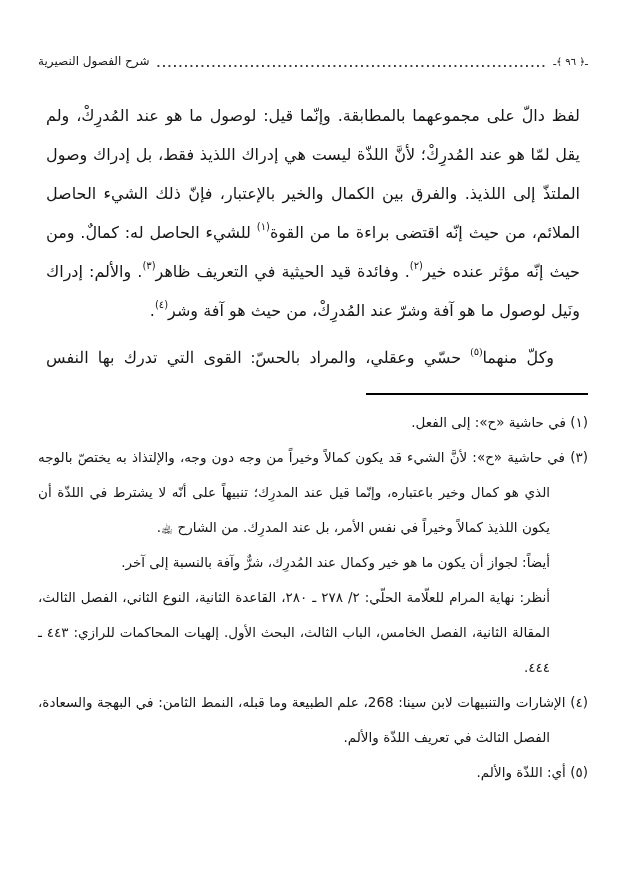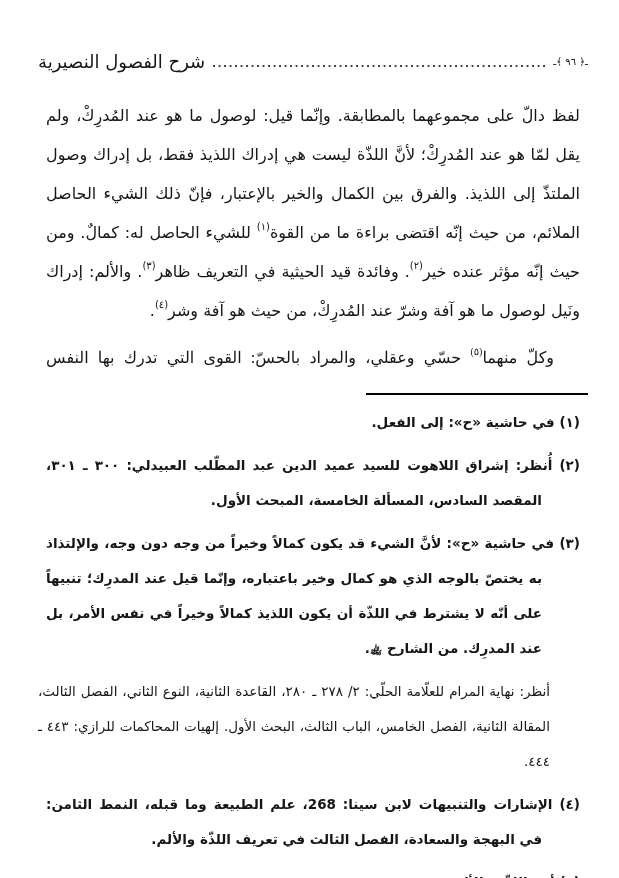--- a/index.html
+++ b/index.html
@@ -37,21 +37,21 @@
     flex: 1;
     height: 4px;
     margin: 0 7px;
     transform: translateY(5px);
     background-image: radial-gradient(circle, #3a3a3a 1.1px, transparent 1.4px);
     background-size: 5.5px 4px;
     background-repeat: repeat-x;
     background-position: center;
   }
   .book-title {
-    font-size: 18px;
+    font-size: 12px;
     white-space: nowrap;
   }
   
   .body-text {
     margin-top: 20px;
     font-size: 16px;
     line-height: 39px;
     text-align: justify;
   }
   .para { margin: 8px; }
@@ -71,24 +71,23 @@
     background: #000000;
     margin: 16px 0 10px auto;
   }
   
   .footnotes {
     font-size: 13.5px;
     line-height: 35px;
     text-align: justify;
   }
   .footnote {
-    margin: 8px;
+    margin: 0;
     padding-right: 38px;
     text-indent: -38px;
-    font-weight: bold;
   }
   .footnote-cont {
     margin: 0;
     padding-right: 38px;
     text-indent: 0;
   }
   .fn-num { white-space: nowrap; }
 </style>
 </head>
 <body>
@@ -108,29 +107,26 @@
 
   <div class="fn-sep"></div>
 
   <section class="footnotes">
 
     <p class="footnote">
       <span class="fn-num">(١)</span>
       <span>في حاشية «ح»: إلى الفعل.</span>
     </p>
 
-    <p class="footnote">
-      <span class="fn-num">(٢)</span>
-      <span>أُنظر: إشراق اللاهوت للسيد عميد الدين عبد المطّلب العبيدلي: ٣٠٠ ـ ٣٠١، المقصد السادس، المسألة الخامسة، المبحث الأول.</span>
-    </p>
 
     <p class="footnote">
       <span class="fn-num">(٣)</span>
       <span>في حاشية «ح»: لأنَّ الشيء قد يكون كمالاً وخيراً من وجه دون وجه، والإلتذاذ به يختصّ بالوجه الذي هو كمال وخير باعتباره، وإنّما قيل عند المدرِك؛ تنبيهاً على أنّه لا يشترط في اللذّة أن يكون اللذيذ كمالاً وخيراً في نفس الأمر، بل عند المدرِك. من الشارح ﵀.</span>
     </p>
+    <p class="footnote-cont">أيضاً: لجواز أن يكون ما هو خير وكمال عند المُدرِك، شرٌّ وآفة بالنسبة إلى آخر.</p>
     <p class="footnote-cont">أنظر: نهاية المرام للعلّامة الحلّي: ٢/ ٢٧٨ ـ ٢٨٠، القاعدة الثانية، النوع الثاني، الفصل الثالث، المقالة الثانية، الفصل الخامس، الباب الثالث، البحث الأول. إلهيات المحاكمات للرازي: ٤٤٣ ـ ٤٤٤.</p>
 
     <p class="footnote">
       <span class="fn-num">(٤)</span>
       <span>الإشارات والتنبيهات لابن سينا: 268، علم الطبيعة وما قبله، النمط الثامن: في البهجة والسعادة، الفصل الثالث في تعريف اللذّة والألم.</span>
     </p>
 
     <p class="footnote">
       <span class="fn-num">(٥)</span>
       <span>أي: اللذّة والألم.</span>

